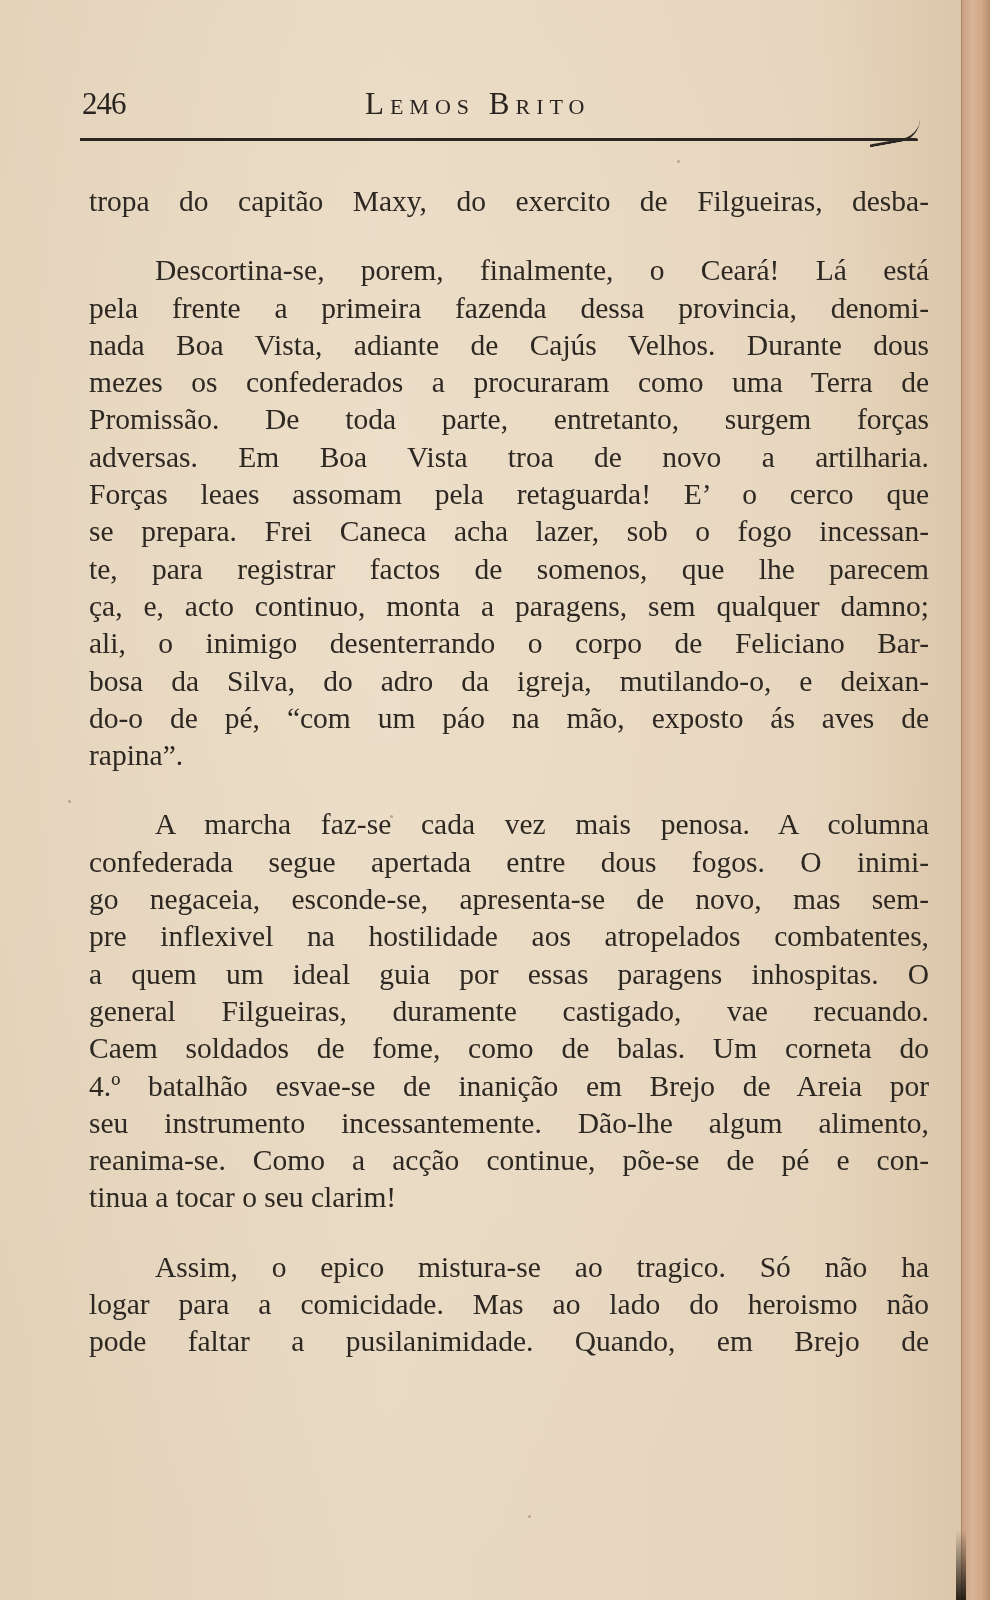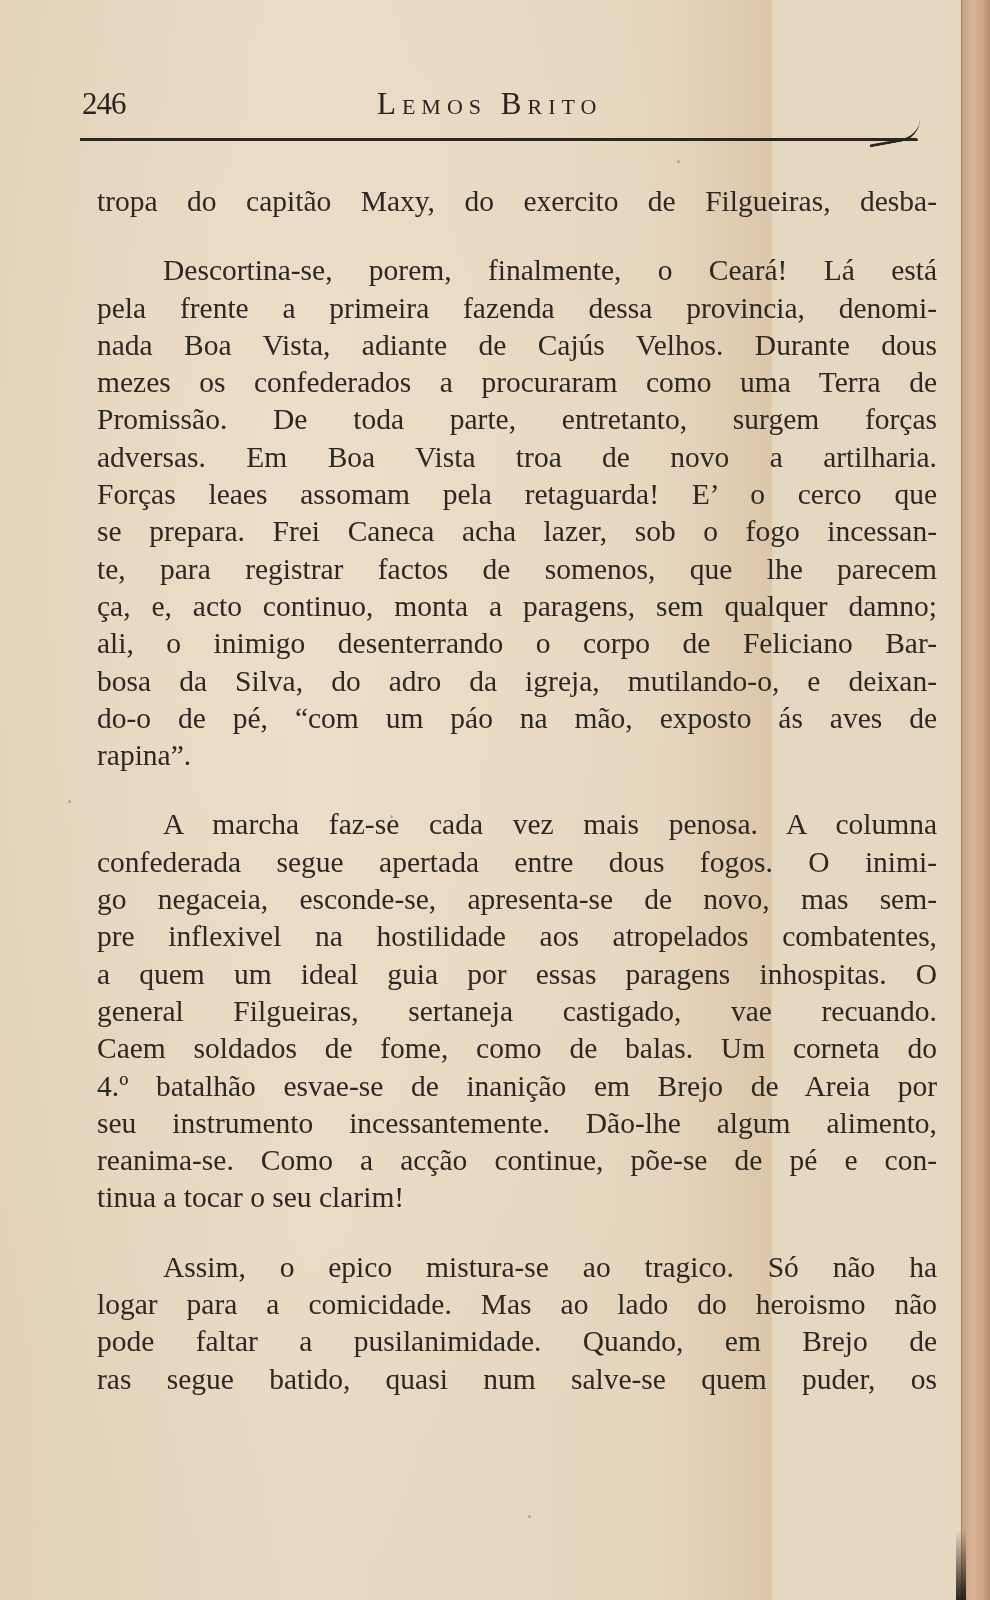--- a/index.html
+++ b/index.html
@@ -12,21 +12,21 @@
       overflow: hidden;
       position: relative;
       background: #e6d7c0;
       font-family: "Liberation Serif", "DejaVu Serif", serif;
       color: #2b2520;
     }
     .page {
       position: absolute;
       left: 0;
       top: 0;
-      width: 772px;
+      width: 962px;
       height: 1600px;
       background:
         radial-gradient(ellipse at 40% 35%, rgba(240,226,205,0.55), rgba(230,214,190,0) 70%),
         linear-gradient(90deg, #e2d1b8 0%, #e8d9c3 40%, #e6d5bd 85%, #dcc7aa 100%);
     }
     .binding {
       position: absolute;
       right: 0;
       top: 0;
       width: 28px;
@@ -58,21 +58,20 @@
       color: #2a2420;
     }
     .running-head {
       position: absolute;
       left: 283px;
       top: 0;
       font-size: 31px;
       font-variant: small-caps;
       letter-spacing: 6px;
       color: #2a2420;
-      margin-left: 12px;
     }
     .header-rule {
       position: absolute;
       left: 80px;
       top: 138px;
       width: 838px;
       height: 3px;
       background: #2c2622;
       border-radius: 0 6px 2px 0;
       transform-origin: left center;
@@ -82,21 +81,21 @@
       left: 870px;
       top: 124px;
       width: 50px;
       height: 16px;
       border-bottom: 3px solid #2c2622;
       border-radius: 0 0 40px 0;
       transform: skewY(-10deg);
     }
     .body-text {
       position: absolute;
-      left: 97px;
+      left: 89px;
       top: 183px;
       width: 840px;
       font-size: 29.5px;
       line-height: 37.3px;
       color: #2e2822;
     }
     .line {
       display: block;
       text-align: justify;
       text-align-last: justify;
@@ -150,31 +149,30 @@
     <span class="line">ali, o inimigo desenterrando o corpo de Feliciano Bar-</span>
     <span class="line">bosa da Silva, do adro da igreja, mutilando-o, e deixan-</span>
     <span class="line">do-o de pé, “com um páo na mão, exposto ás aves de</span>
     <span class="line last">rapina”.</span>
 
     <span class="line indent">A marcha faz-se cada vez mais penosa. A columna</span>
     <span class="line">confederada segue apertada entre dous fogos. O inimi-</span>
     <span class="line">go negaceia, esconde-se, apresenta-se de novo, mas sem-</span>
     <span class="line">pre inflexivel na hostilidade aos atropelados combatentes,</span>
     <span class="line">a quem um ideal guia por essas paragens inhospitas. O</span>
-    <span class="line">general Filgueiras, sertaneja castigado, vae recuando.</span>
+    <span class="line">general Filgueiras, duramente castigado, vae recuando.</span>
     <span class="line">Caem soldados de fome, como de balas. Um corneta do</span>
     <span class="line">4.º batalhão esvae-se de inanição em Brejo de Areia por</span>
     <span class="line">seu instrumento incessantemente. Dão-lhe algum alimento,</span>
     <span class="line">reanima-se. Como a acção continue, põe-se de pé e con-</span>
     <span class="line last">tinua a tocar o seu clarim!</span>
 
     <span class="line indent">Assim, o epico mistura-se ao tragico. Só não ha</span>
     <span class="line">logar para a comicidade. Mas ao lado do heroismo não</span>
     <span class="line">pode faltar a pusilanimidade. Quando, em Brejo de</span>
-    <span class="line">ras segue batido, quasi num salve-se quem puder, os</span>
   </div>
 
   <div class="fleck" style="left:677px; top:160px;"></div>
   <div class="fleck" style="left:390px; top:815px;"></div>
   <div class="fleck" style="left:528px; top:1515px;"></div>
   <div class="fleck" style="left:68px; top:800px;"></div>
 </div>
 
 <div class="binding"></div>
 <div class="binding-shadow"></div>

